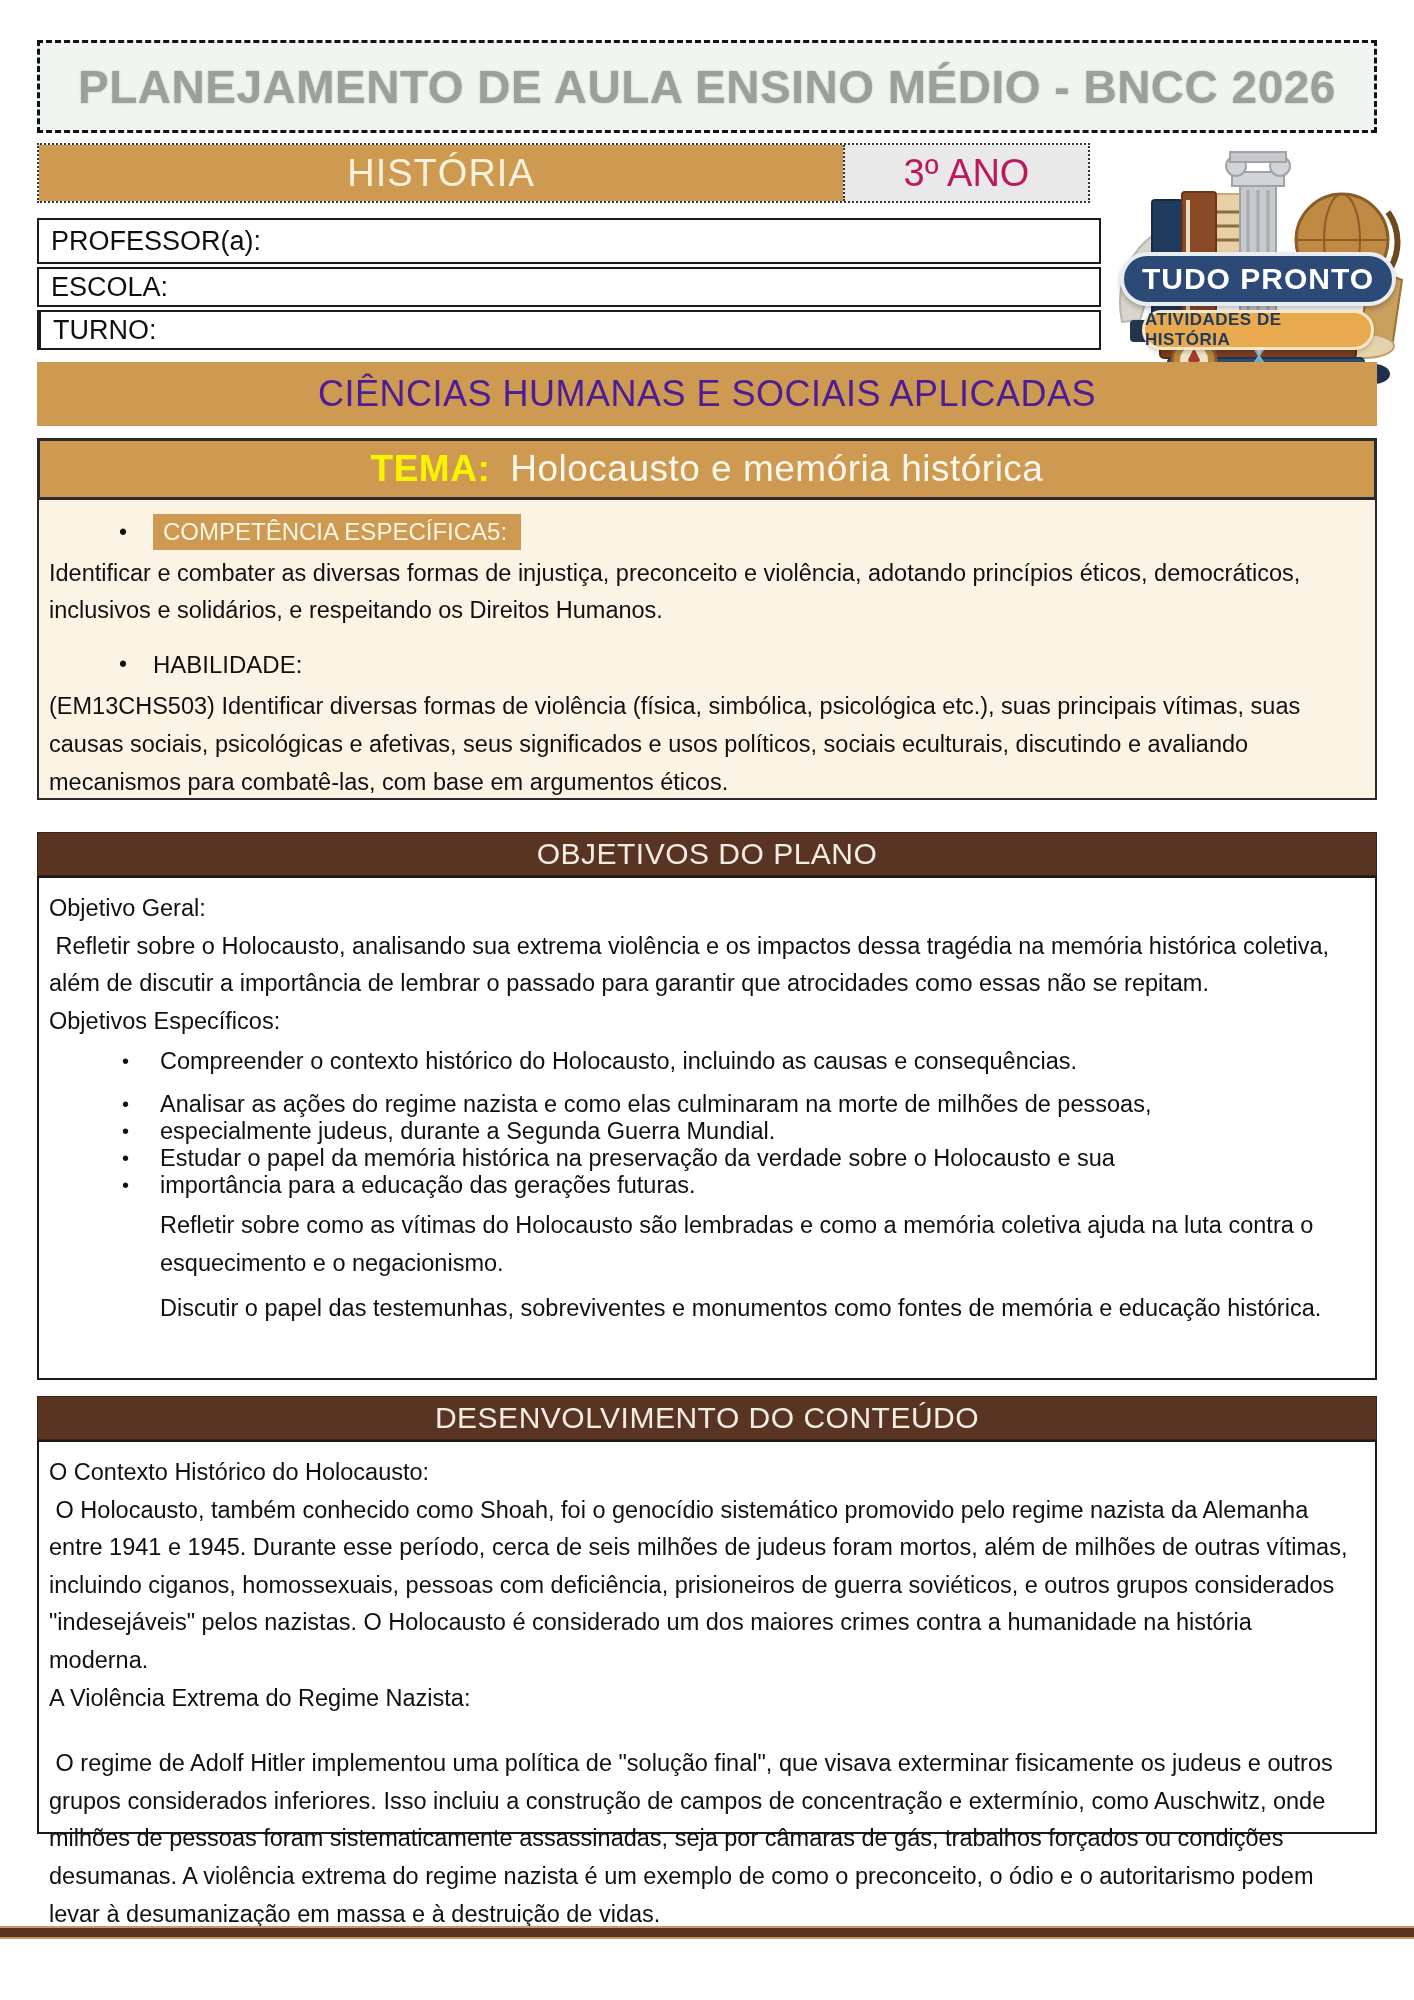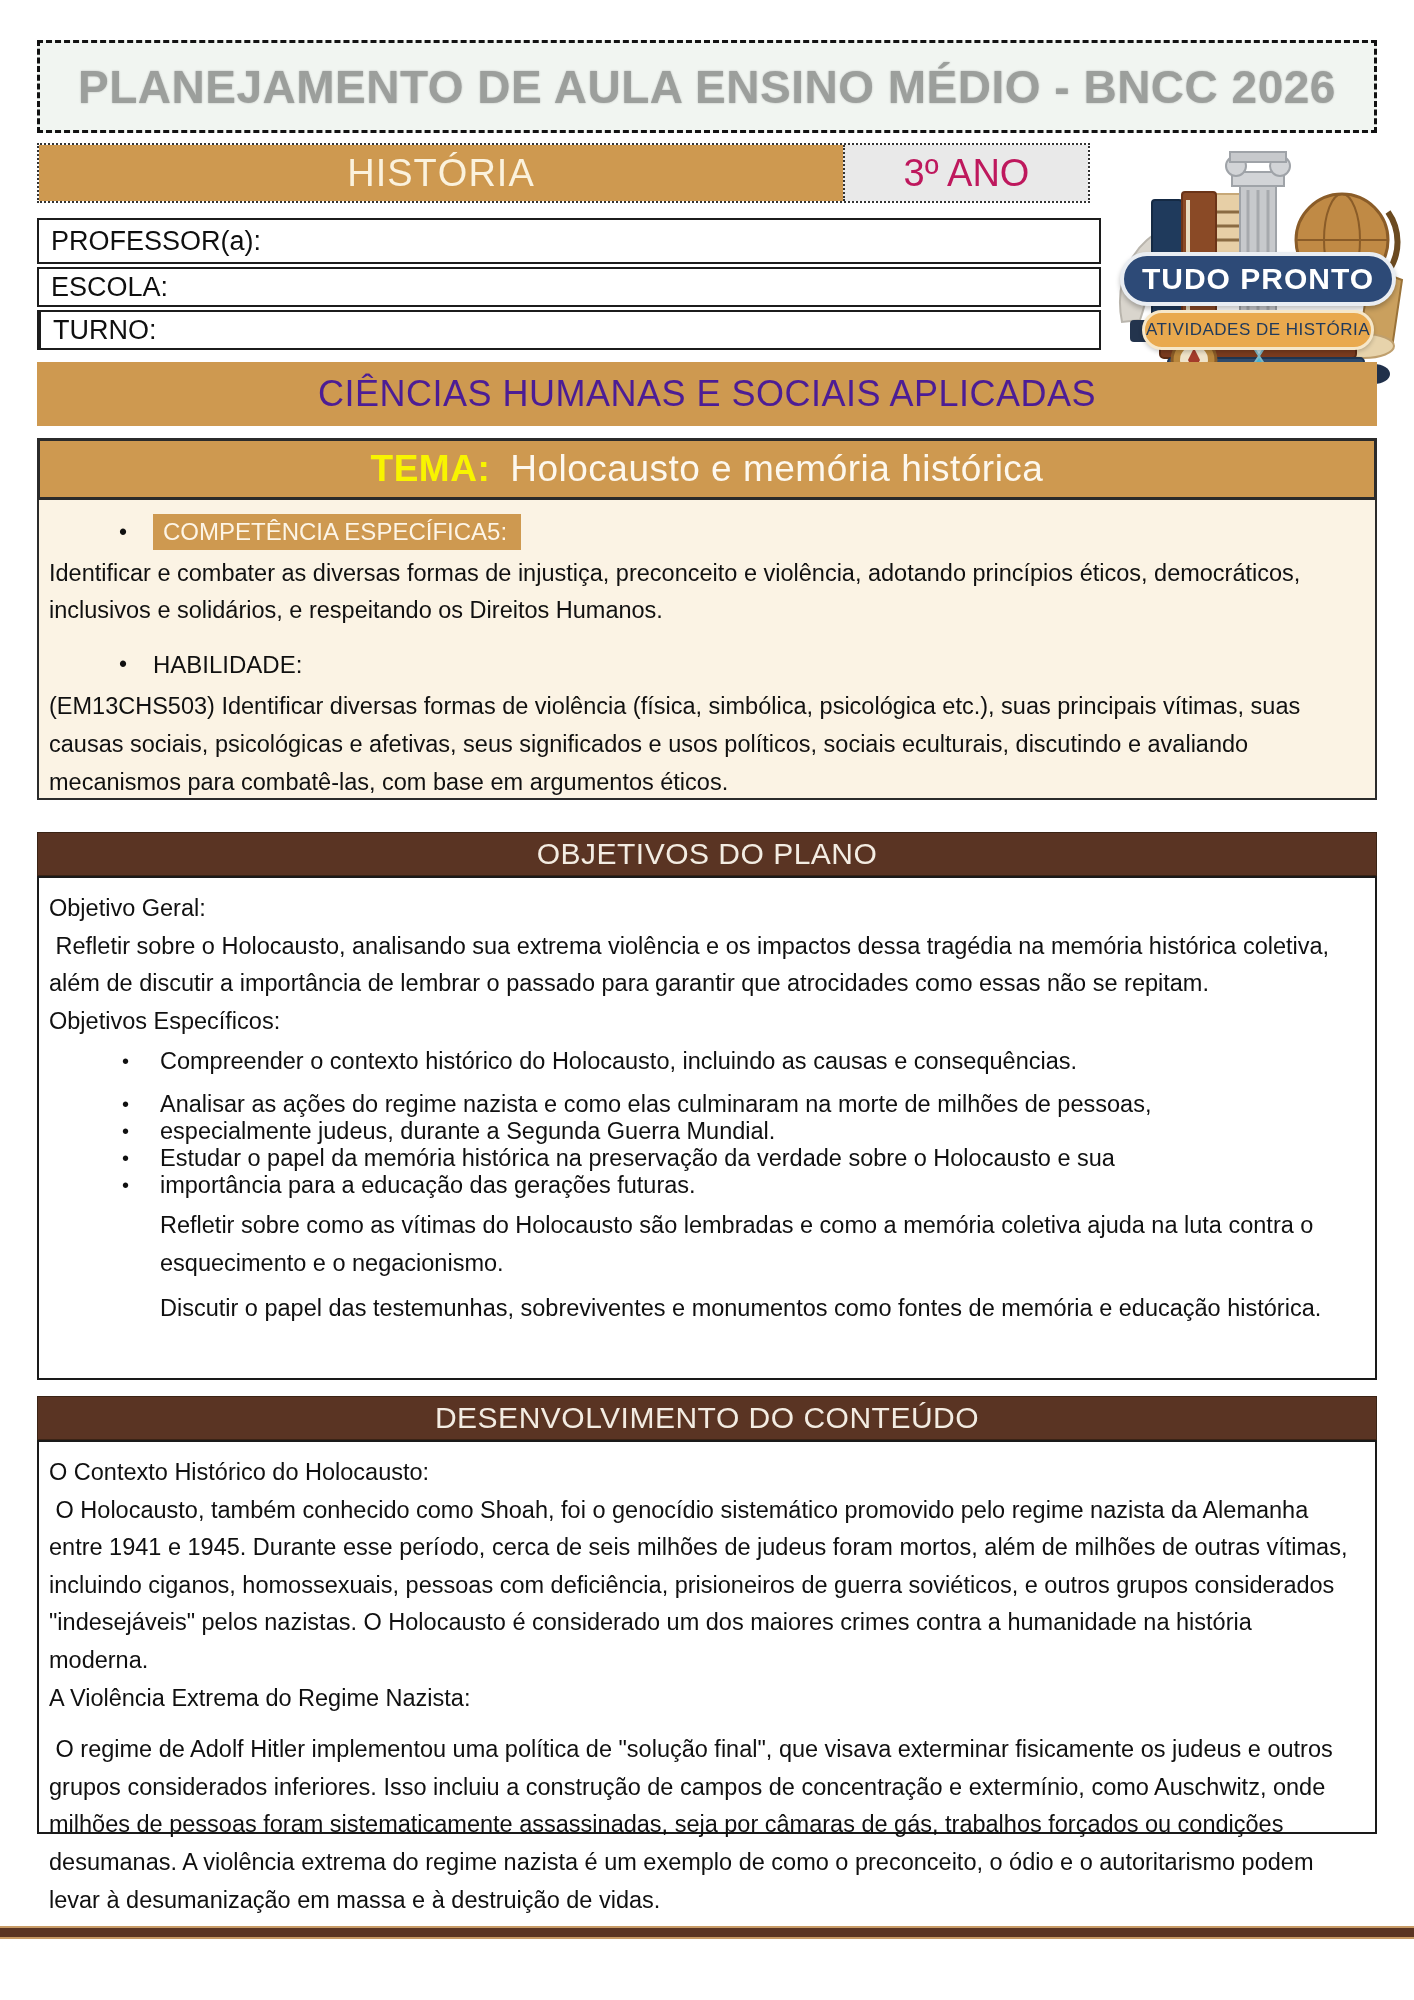--- a/index.html
+++ b/index.html
@@ -58,21 +58,21 @@
     position:absolute; left:18px; top:110px; width:276px; height:54px;
     background:#2d4a77; border:4px solid #e9edf2; border-radius:28px;
     display:flex; align-items:center; justify-content:center;
     font-size:30px; font-weight:bold; color:#ffffff; letter-spacing:1px;
     box-shadow:0 3px 5px rgba(0,0,0,.25);
   }
   .badge-secondary {
     position:absolute; left:40px; top:168px; width:232px; height:40px;
     background:#e9a94e; border:3px solid #f6e7c9; border-radius:20px;
     display:flex; align-items:center; justify-content:center;
-    font-size:17px; font-weight:normal; color:#203a5c; letter-spacing:0.5px;
+    font-size:17px; font-weight:bold; color:#203a5c; letter-spacing:0.5px;
     box-shadow:0 2px 4px rgba(0,0,0,.2);
   }
 
   
   .area-banner {
     position:absolute; left:37px; top:362px; width:1340px; height:64px;
     background:#ce9950; display:flex; align-items:center; justify-content:center;
     font-size:36px; color:#4c1d95; letter-spacing:0.5px;
   }
   .tema-banner {
@@ -118,21 +118,21 @@
 
   .obj-list { margin-top:6px; }
   .obj-item { display:flex; align-items:flex-start; padding-left:73px; line-height:1.15; }
   .obj-item .bullet-dot { width:38px; font-size:20px; padding-top:2px; }
   .obj-item.first { margin-bottom:14px; line-height:1.3; }
   .obj-extra { padding-left:111px; margin-top:8px; }
 
   .dev-par { white-space:pre-wrap; }
   .dev-label { }
   .violencia-label { }
-  .violencia-par { margin-top:14px; }
+  .violencia-par { margin-top:28px; }
 
   
   .footer-rule {
     position:absolute; left:0; top:1926px; width:1414px; height:13px;
     background:#5a3423; border-top:2px solid #c89b66; border-bottom:2px solid #c89b66;
   }
 </style>
 </head>
 <body>
 

